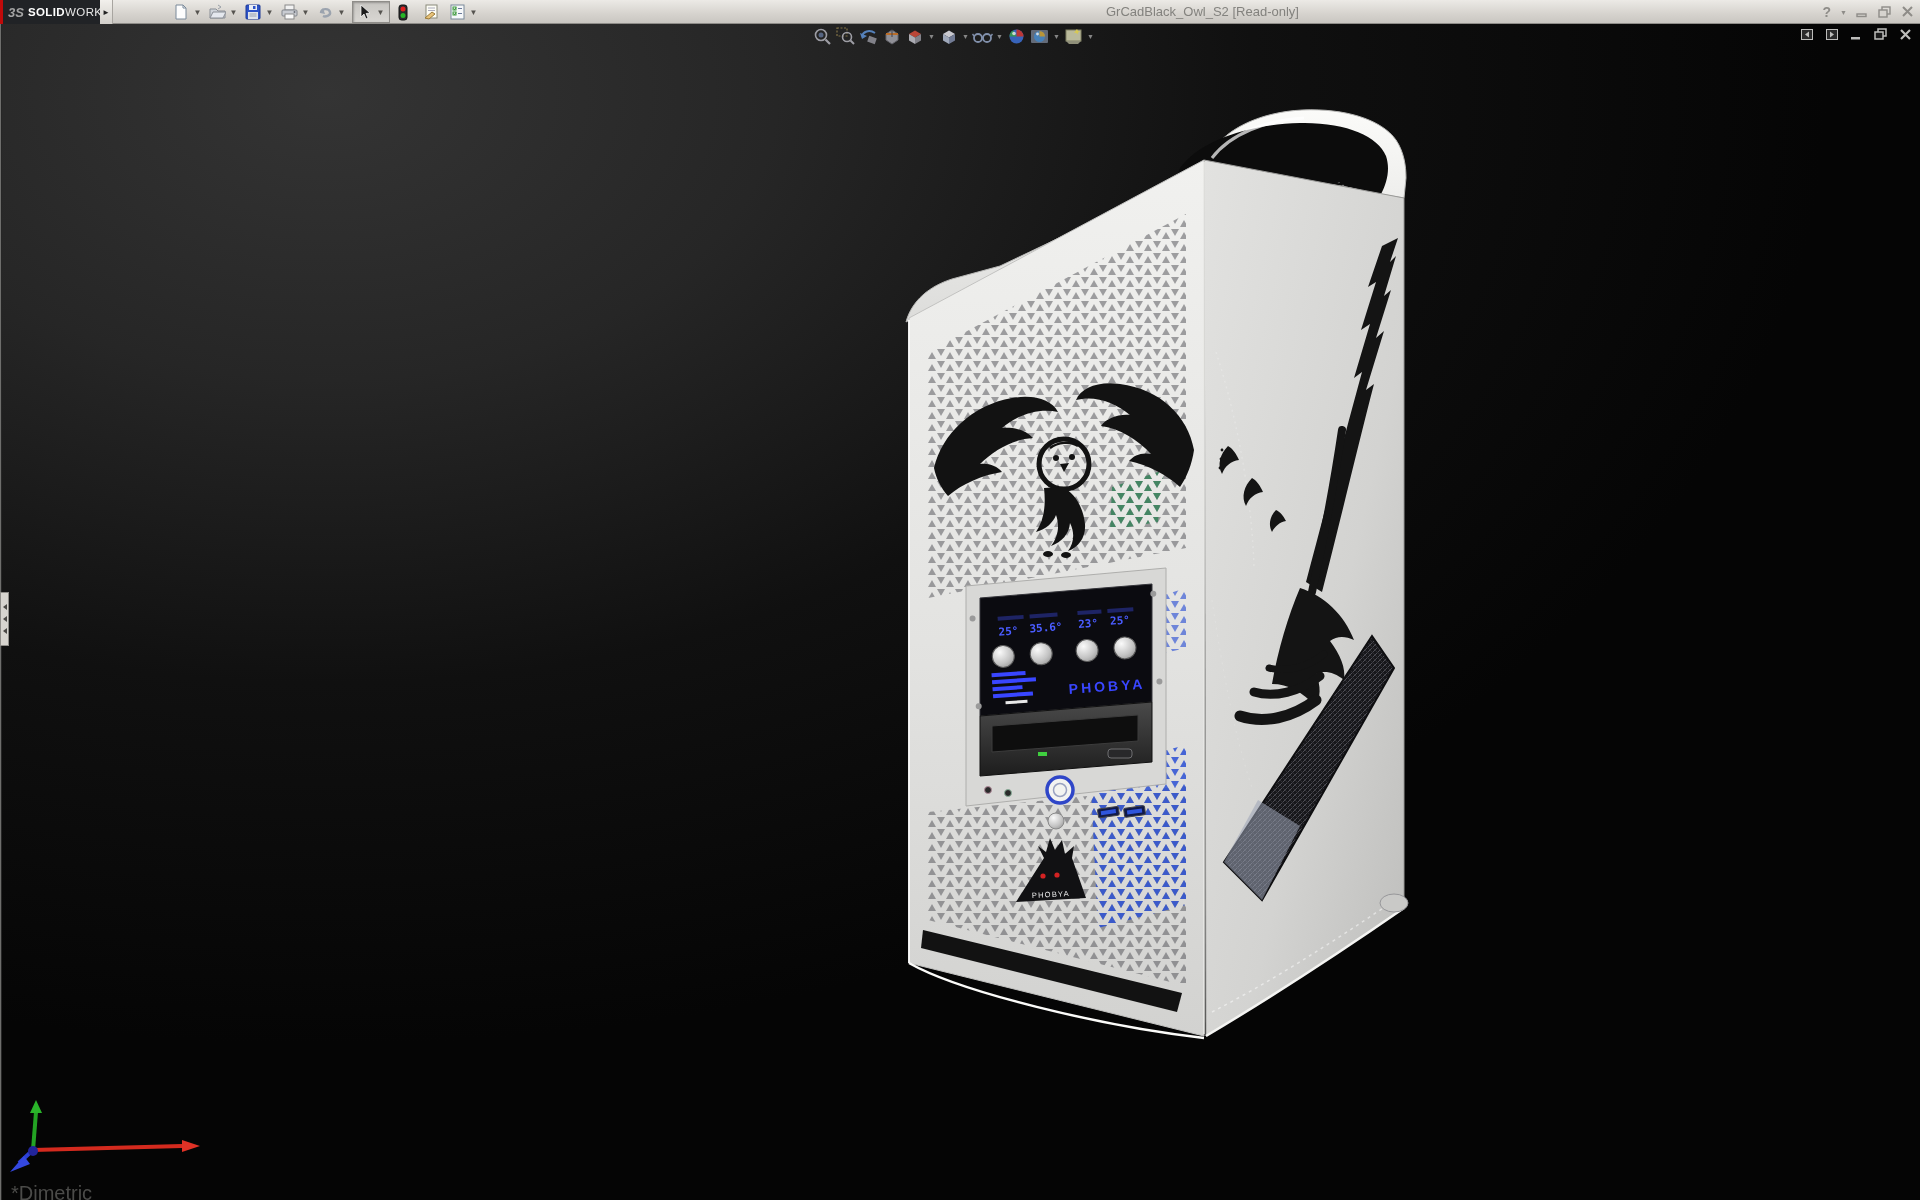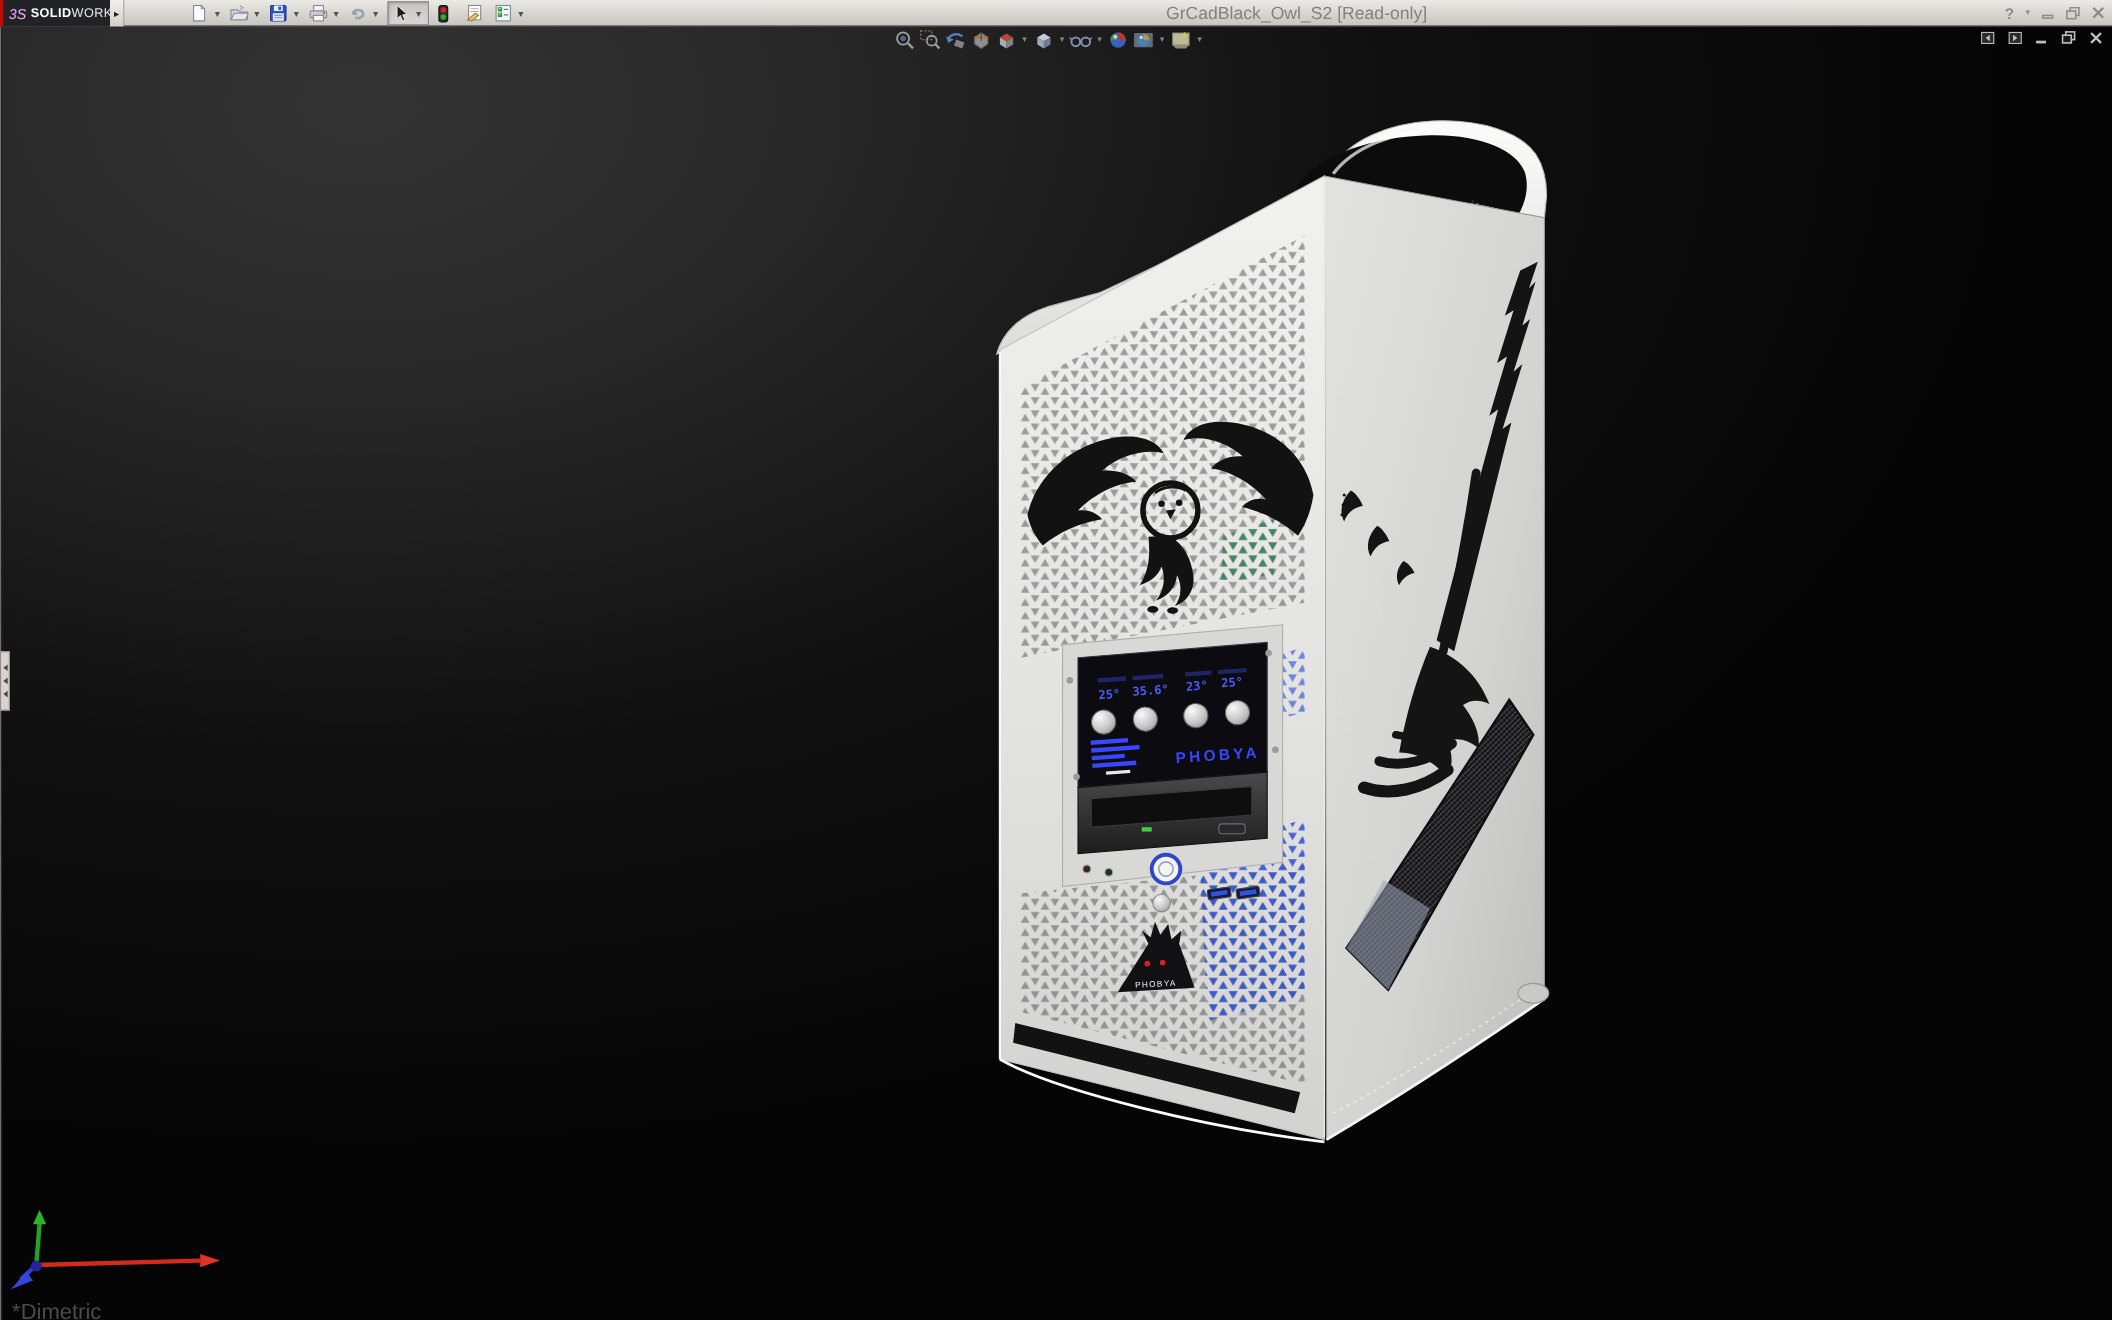--- a/index.html
+++ b/index.html
@@ -4,34 +4,34 @@
 <style>
   * { margin:0; padding:0; box-sizing:border-box; }
   html,body { width:1920px; height:1200px; overflow:hidden; background:#000; font-family:"Liberation Sans",sans-serif; }
 
   
   .titlebar { position:absolute; left:0; top:0; width:1920px; height:24px;
     background:linear-gradient(#eceae6,#d6d3ce 60%,#c9c6c1); border-bottom:1px solid #8e8c88; z-index:50; }
   .brand-box { position:absolute; left:0; top:0; height:24px; width:100px; background:#212326;
     display:flex; align-items:center; padding-left:8px; }
   .brand-red { position:absolute; left:0; top:0; width:3px; height:24px; background:#c00a0a; }
-  .brand-glyph { color:#f0abfc; font-style:italic; font-weight:normal; font-size:13px; margin-right:4px; }
+  .brand-glyph { color:#a3a3a3; font-style:italic; font-weight:bold; font-size:13px; margin-right:4px; }
   .brand-bold { color:#fff; font-weight:bold; font-size:11.5px; letter-spacing:.4px;text-align:right; }
   .brand-light { color:#e8e8e8; font-weight:400; font-size:11.5px; letter-spacing:.4px; }
   .brand-expand { position:absolute; left:100px; top:0; width:13px; height:24px;
     background:linear-gradient(#f2f0ec,#d2cfca); border-right:1px solid #a8a5a0;
     display:flex; align-items:center; justify-content:center; font-size:8px; color:#222; cursor:pointer; }
   .tb-icons { position:absolute; left:170px; top:0; height:24px; display:flex; align-items:center; }
   .tb-btn { width:22px; height:22px; display:flex; align-items:center; justify-content:center; cursor:pointer; }
   .tb-dd { width:11px; height:22px; display:flex; align-items:center; justify-content:center;
     font-size:8px; color:#55534f; cursor:pointer; margin-right:3px; }
   .tb-sel-group { display:flex; align-items:center; height:22px; margin:0 2px;
     background:linear-gradient(#c8c6c2,#d8d6d2); border:1px solid #8f8d89;
     box-shadow:inset 1px 1px 2px rgba(0,0,0,.25); }
-  .win-title { position:absolute; left:1060px; top:4px; font-size:16px; color:#83827e; }
+  .win-title { position:absolute; left:1106px; top:4px; font-size:13px; color:#83827e; }
   .win-ctrls { position:absolute; right:6px; top:0; height:24px; display:flex; align-items:center; gap:9px; }
   .wc { color:#8e8c88; cursor:pointer; display:flex; align-items:center; justify-content:center; }
 
   
   .viewport { position:absolute; left:0; top:24px; width:1920px; height:1176px;
     background:radial-gradient(ellipse 1500px 950px at 17% 6%, #343434 0%, #262626 30%, #101010 62%, #050505 100%); }
   .scene { position:absolute; left:0; top:0; width:1920px; height:1176px; }
 
   
   .hud { position:absolute; left:812px; top:3px; display:flex; align-items:center; gap:2px; opacity:.92; }

